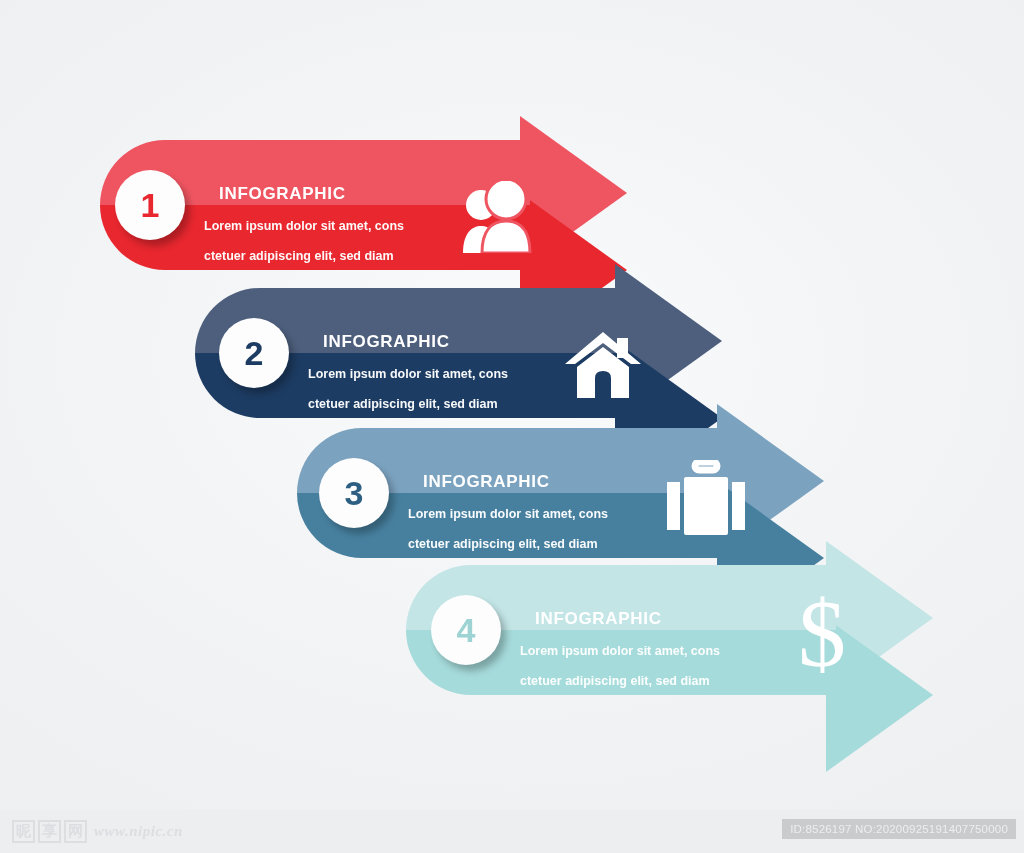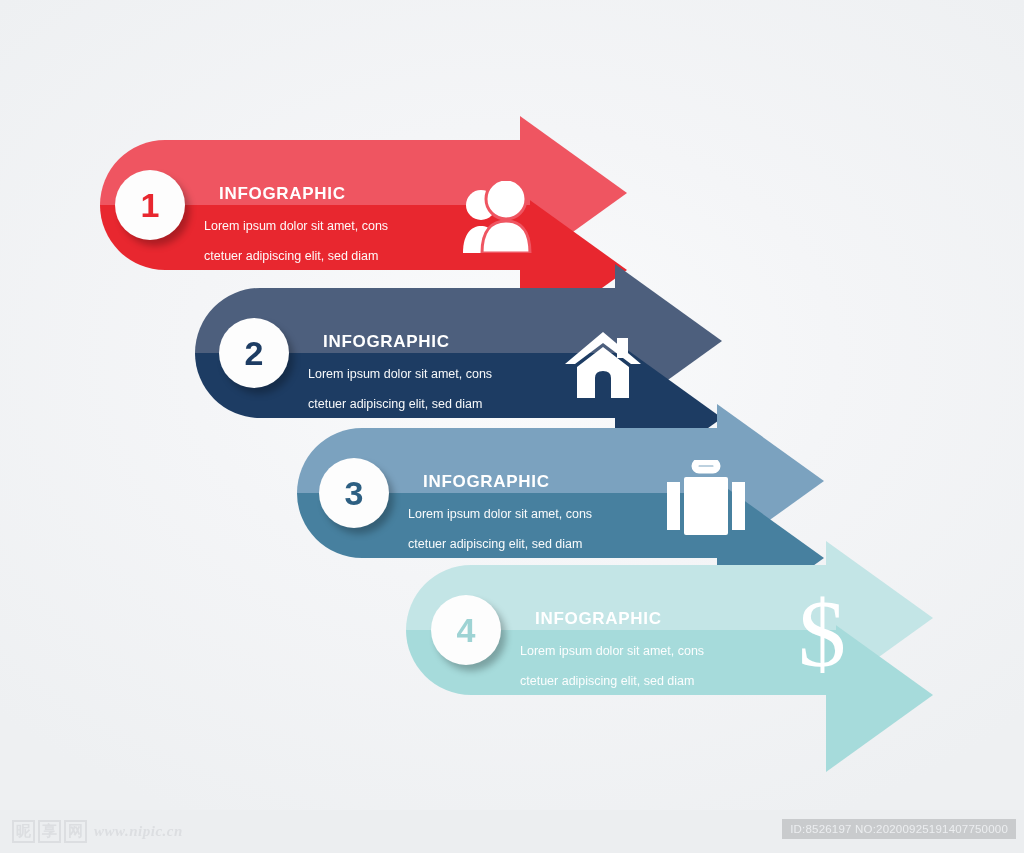--- a/index.html
+++ b/index.html
@@ -46,21 +46,21 @@
     font-weight:bold;
     font-size:17px;
     letter-spacing:0.7px;
     margin:0 0 9px 15px;
     white-space:nowrap;
   }
   .body-txt{
     color:#ffffff;
     font-size:12.5px;
     line-height:16px;
-    font-weight:normal;
+    font-weight:bold;
     white-space:nowrap;
     opacity:.97;
     margin-top:14px;
   }
   .icon{position:absolute;z-index:7;}
 
   
   #wm{
     position:absolute;left:0;bottom:0;width:1024px;height:43px;
     background:#eceef0;

